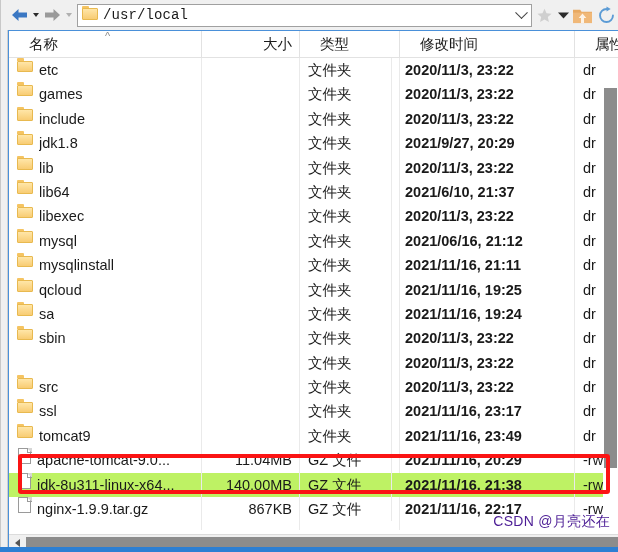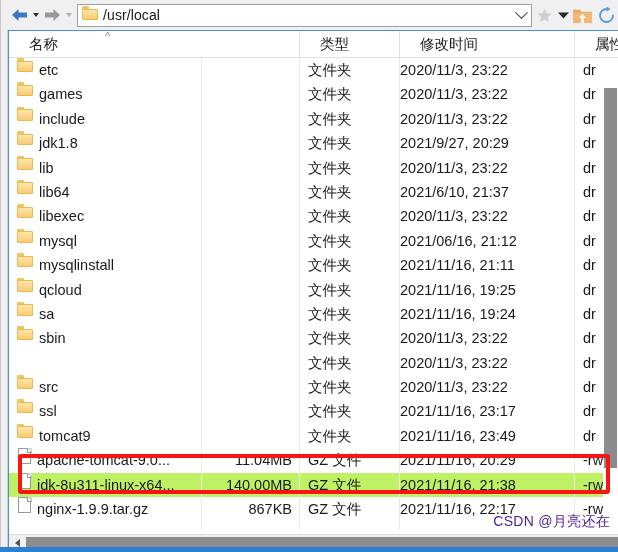--- a/index.html
+++ b/index.html
@@ -26,20 +26,21 @@
   
   .toolbar {
     position: absolute;
     left: 0; top: 0;
     width: 618px;
     height: 30px;
     background: #f0f0f0;
     display: flex;
     align-items: center;
     box-sizing: border-box;
+    font-family: Liberation Mono, monospace;
   }
   .nav-edge {
     width: 8px;
     height: 30px;
     background: #f0f0f0;
     border-left: 1px solid #c8c8c8;
     box-sizing: border-box;
   }
   .nav-btn {
     width: 22px;
@@ -177,21 +178,21 @@
     font-size: 14.5px;
     color: #1a1a1a;
     box-sizing: border-box;
     overflow: hidden;
     white-space: nowrap;
   }
   .cell.vsep { border-left: 1px solid #eaeaea; }
   .cell.name { left: 0; width: 192px; padding-left: 8px; display: flex; }
   .cell.size { left: 192px; width: 98px; text-align: right; padding-right: 7px; }
   .cell.type { left: 290px; width: 100px; padding-left: 8px; }
-  .cell.date { left: 390px; width: 175px; padding-left: 0; }
+  .cell.date { left: 382px; width: 175px; padding-left: 13px; font-weight: bold; }
   .cell.attr { left: 565px; width: 45px; padding-left: 8px; }
 
   .name-txt { margin-left: 5px; overflow: hidden; text-overflow: clip; }
 
   
   .ficon { position: relative; width: 17px; height: 14px; flex: none; }
   .ficon .tab {
     position: absolute; left: 0; top: 0;
     width: 7px; height: 3px;
     background: #f5c462;
@@ -395,20 +396,23 @@
 
   <div class="left-strip"></div>
 
   <div class="list-panel">
 
     <div class="header-row">
       <div class="hcell" style="left:0; width:192px;">
         <span class="lbl">名称</span>
         <span class="sort-caret">^</span>
       </div>
+      <div class="hcell sep right" style="left:192px; width:98px;">
+        <span class="lbl">大小</span>
+      </div>
       <div class="hcell sep" style="left:290px; width:100px;">
         <span class="lbl">类型</span>
       </div>
       <div class="hcell sep" style="left:390px; width:175px;">
         <span class="lbl">修改时间</span>
       </div>
       <div class="hcell sep" style="left:565px; width:59px;">
         <span class="lbl">属性</span>
       </div>
     </div>

